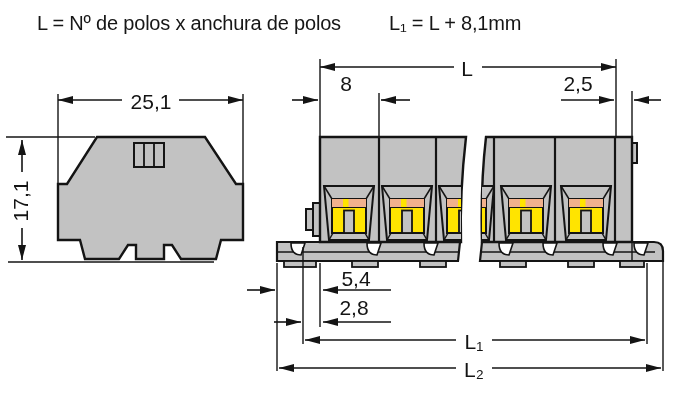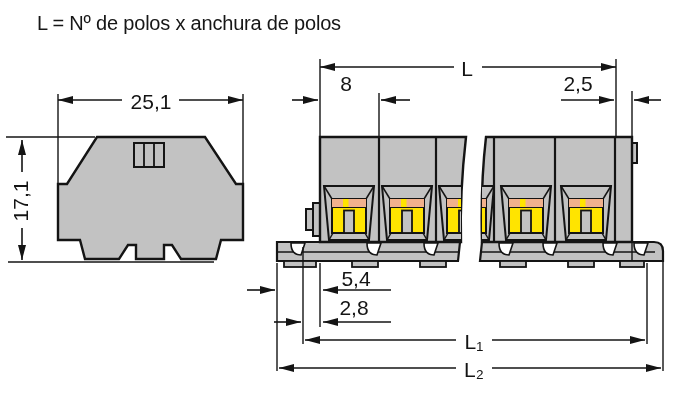--- a/index.html
+++ b/index.html
@@ -14,20 +14,21 @@
   svg text{font-family:"Liberation Sans","DejaVu Sans",sans-serif;
            font-size:21px;fill:#141414;}
 </style>
 </head>
 <body>
 
 <div class="stage">
 
   <div class="hdr hdr-line1">
     <span>L = Nº de polos x anchura de polos</span>
+    <span class="hdr-sub2">L₁ = L + 8,1mm</span>
   </div>
 
   <svg width="697" height="413" viewBox="0 0 697 413">
     <defs>
       <marker id="arr" markerUnits="userSpaceOnUse" markerWidth="17" markerHeight="10" refX="16" refY="5" orient="auto">
         <path d="M16,5 L1,1 L1,9 Z" fill="#141414"></path>
       </marker>
 
       <g id="pole-terminal">
         <path d="M4,186 L54,186 L49,240 L9,240 Z" fill="#C2C2C2" stroke="#141414" stroke-width="2"></path>

